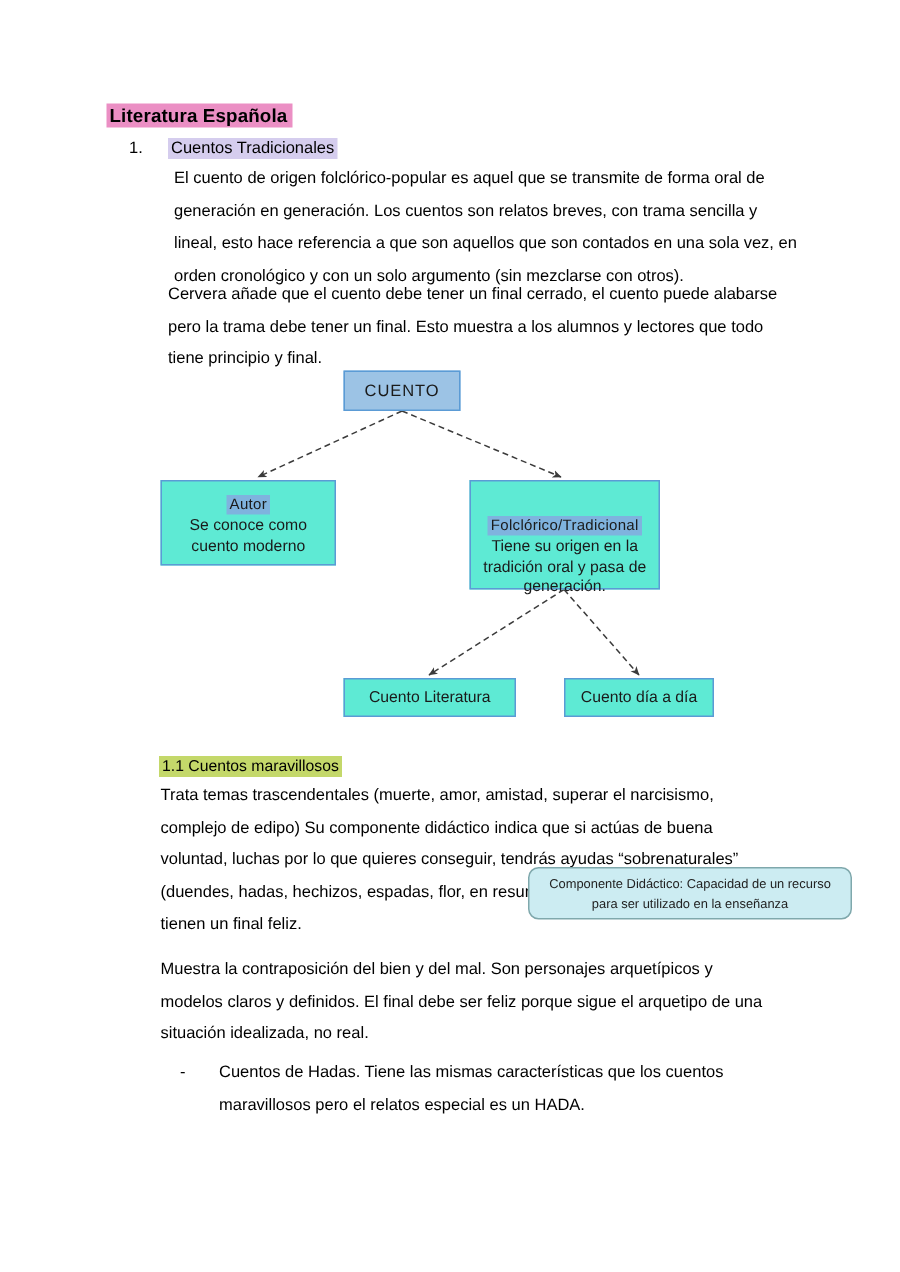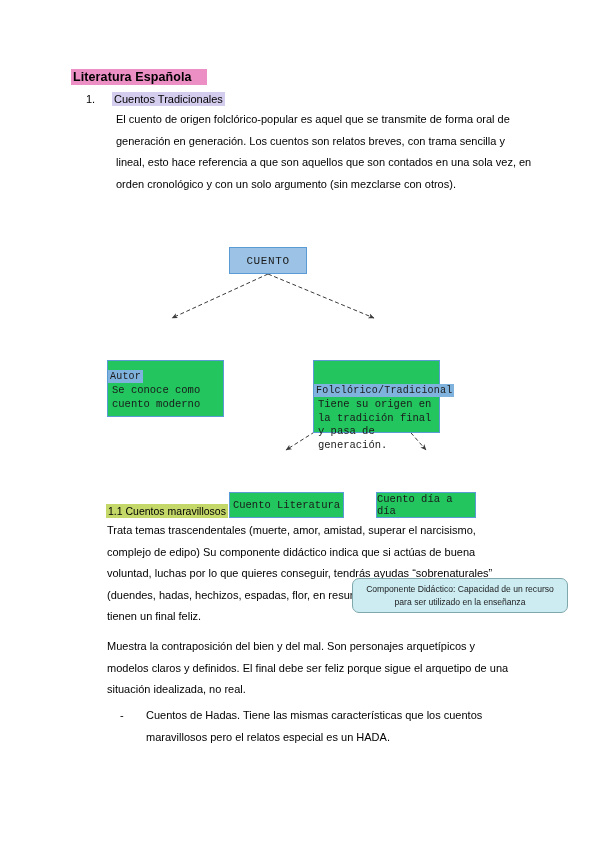--- a/index.html
+++ b/index.html
@@ -27,21 +27,21 @@
     position: absolute;
     left: 71px;
     top: 69px;
     font-size: 12.5px;
     font-weight: bold;
     letter-spacing: .1px;
     line-height: 16px;
   }
   .doc-title .hl {
     background: #eb8fc4;
-    padding: 1px 15px 1px 2px;
+    padding: 1px 3px 1px 2px;
   }
 
   .list-num {
     position: absolute;
     left: 86px;
     top: 92px;
     font-size: 11px;
     line-height: 15px;
   }
   .list-label {
@@ -119,25 +119,26 @@
     left: 0;
     top: 0;
     width: 400px;
     height: 255px;
     overflow: visible;
   }
   .dbox {
     position: absolute;
     box-sizing: border-box;
     border: 1px solid #5b9bd5;
-    font-family: Liberation Mono, monospace;
+    text-align: center;
+    font-family: Liberation Sans, sans-serif;
     color: #1a1a1a;
   }
   .dbox.fill-mid { background: #9cc3e5; }
-  .dbox.fill-light { background: #22c55e; margin-top: 40px; }
+  .dbox.fill-light { background: #5eead4; }
 
   .dbox-title {
     display: inline-block;
     background: #7fb3de;
     padding: 0 2px;
     font-size: 10px;
     line-height: 13px;
     letter-spacing: .2px;
   }
   .dbox-body {
@@ -207,20 +208,21 @@
     <span class="hl">Literatura Española</span>
   </div>
 
   <div class="list-num">1.</div>
   <div class="list-label">
     <span class="hl">Cuentos Tradicionales</span>
   </div>
 
   <div class="para" id="para-1">El cuento de origen folclórico-popular es aquel que se transmite de forma oral de generación en generación. Los cuentos son relatos breves, con trama sencilla y lineal, esto hace referencia a que son aquellos que son contados en una sola vez, en orden cronológico y con un solo argumento (sin mezclarse con otros).</div>
 
+  <div class="para" id="para-2">Cervera añade que el cuento debe tener un final cerrado, el cuento puede alabarse pero la trama debe tener un final. Esto muestra a los alumnos y lectores que todo tiene principio y final.</div>
 
   <div class="diagram">
     <svg viewBox="0 0 400 255">
       <defs>
         <marker id="ah" markerWidth="7" markerHeight="7" refX="5.6" refY="2.6" orient="auto" markerUnits="strokeWidth">
           <path d="M0,0 L6,2.6 L0,5.2 L1.6,2.6 z" fill="#3b3b3b"></path>
         </marker>
       </defs>
 
       <line x1="168" y1="34" x2="72" y2="78" stroke="#3b3b3b" stroke-width="1" stroke-dasharray="4,2.6" marker-end="url(#ah)"></line>
@@ -236,21 +238,21 @@
       <span class="cap">CUENTO</span>
     </div>
 
     <div class="dbox fill-light" id="box-autor">
       <span class="dbox-title">Autor</span>
       <span class="dbox-body">Se conoce como cuento moderno</span>
     </div>
 
     <div class="dbox fill-light" id="box-folclorico">
       <span class="dbox-title">Folclórico/Tradicional</span>
-      <span class="dbox-body">Tiene su origen en la tradición final y pasa de generación.</span>
+      <span class="dbox-body">Tiene su origen en la tradición oral y pasa de generación.</span>
     </div>
 
     <div class="dbox fill-light" id="box-maravilloso">
       <span class="cap">Cuento Literatura</span>
     </div>
 
     <div class="dbox fill-light" id="box-diaadia">
       <span class="cap">Cuento día a día</span>
     </div>
   </div>

